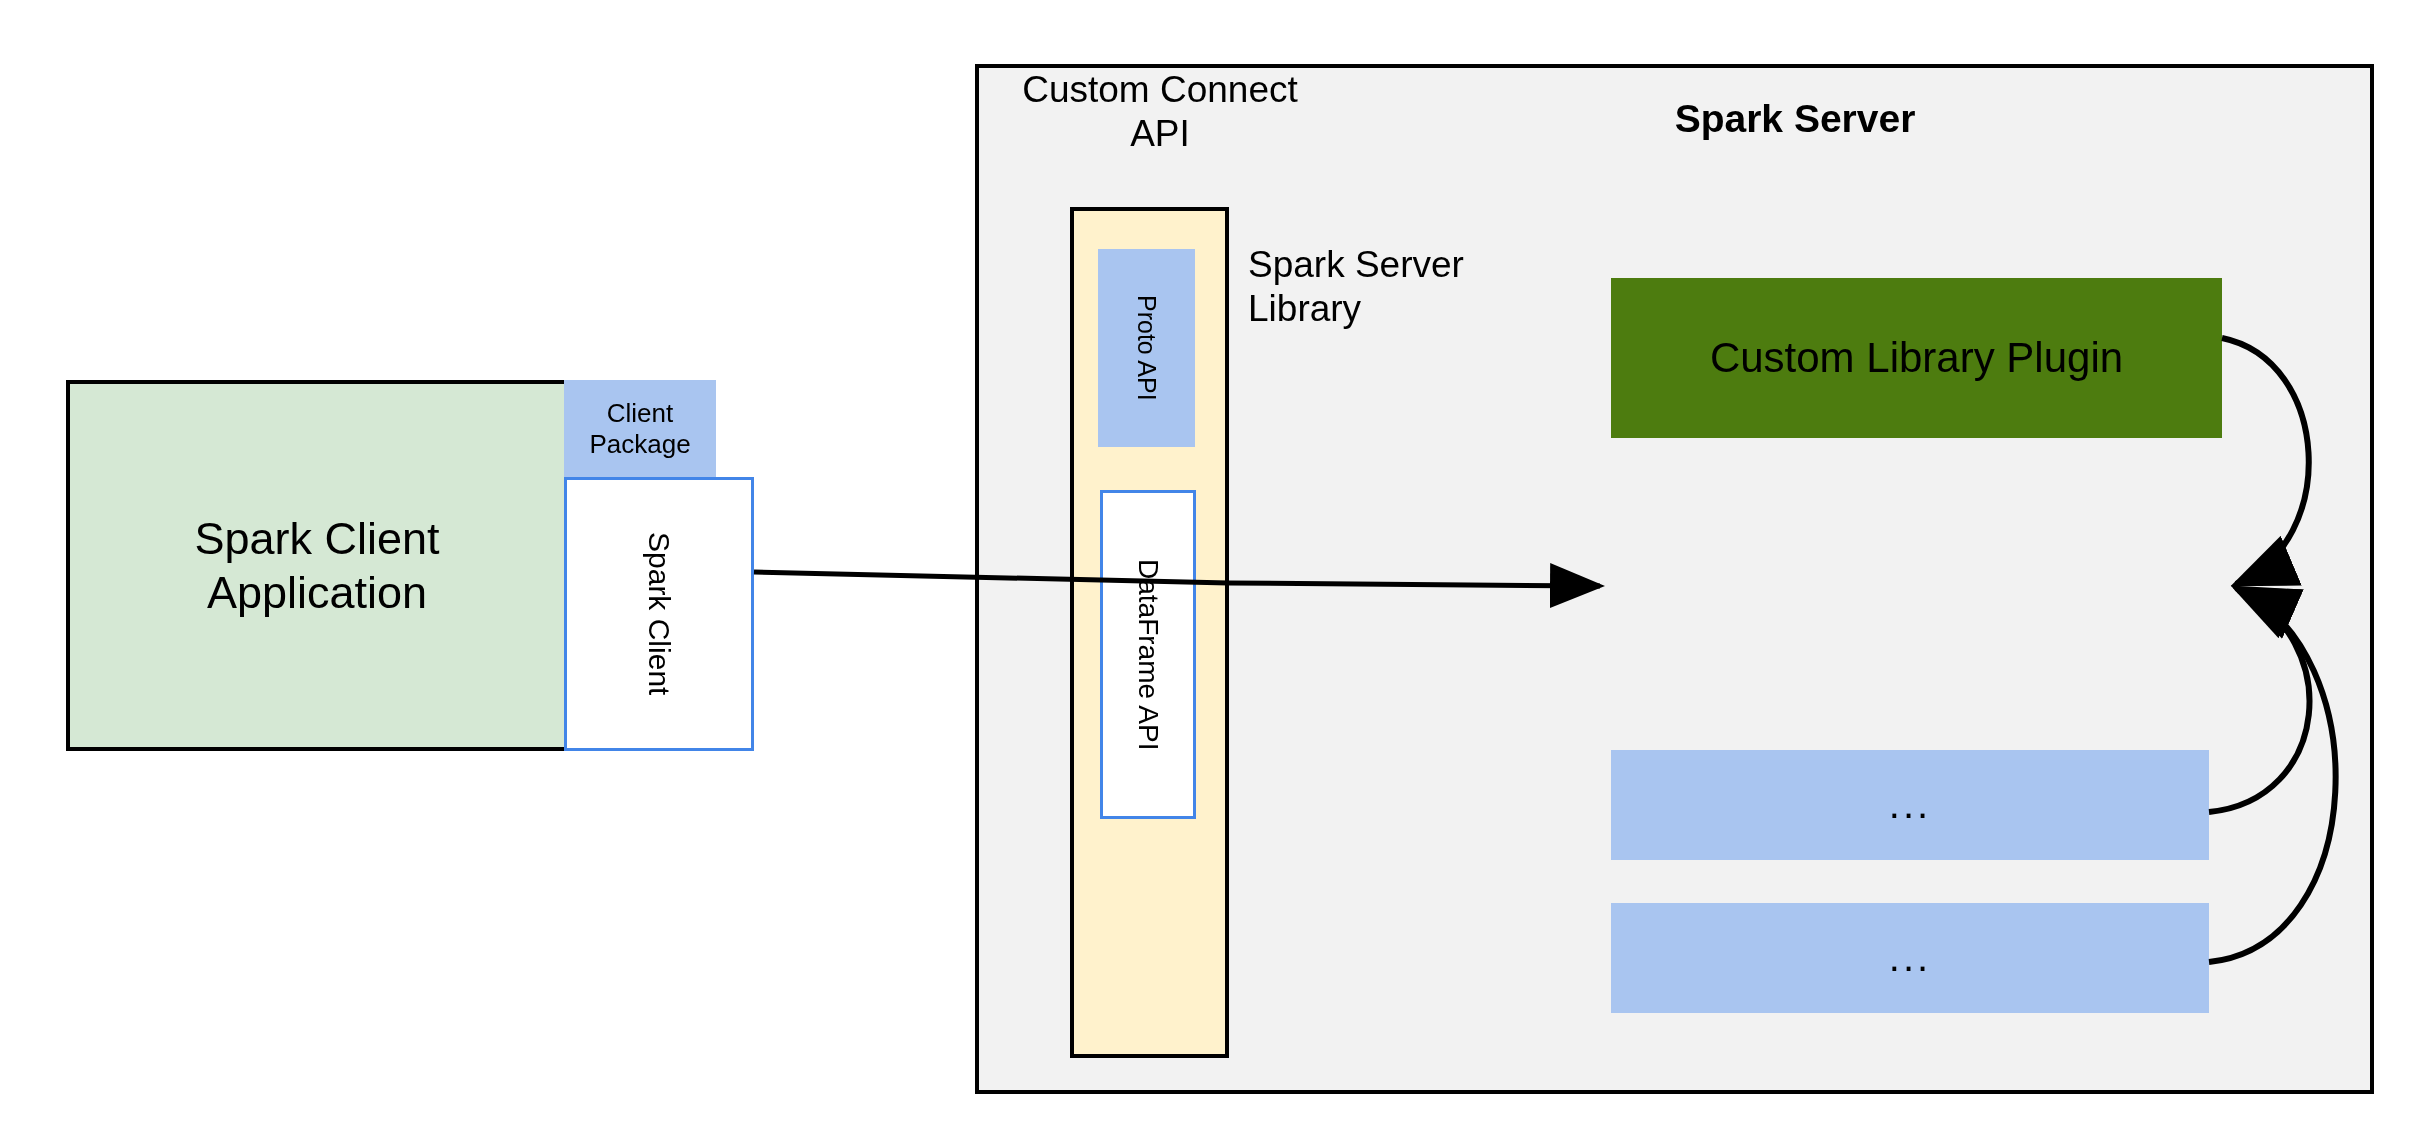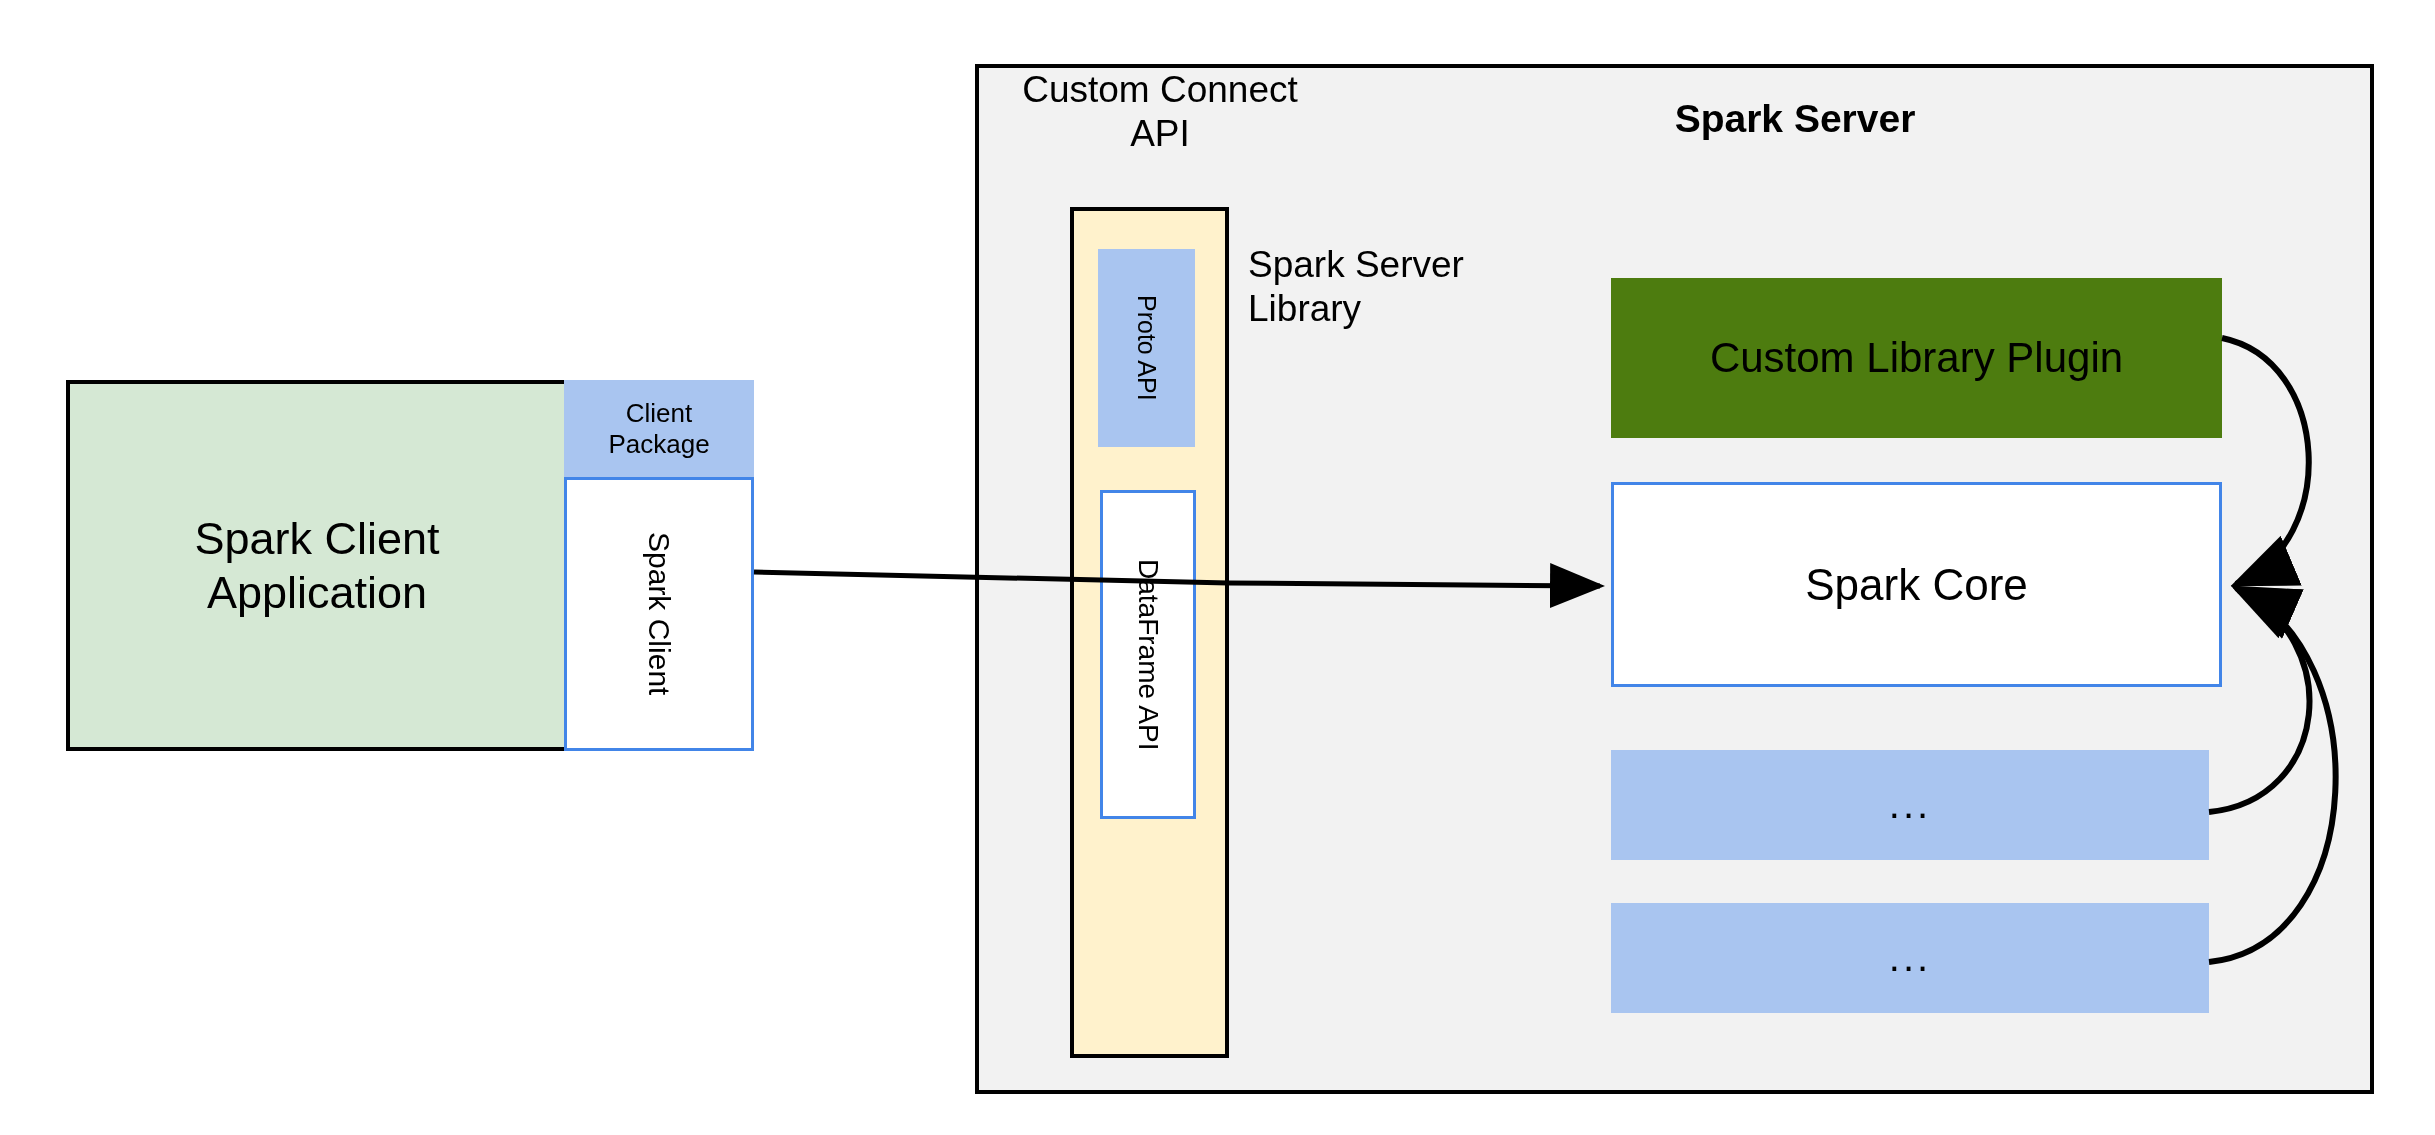--- a/index.html
+++ b/index.html
@@ -47,21 +47,21 @@
     width: 506px; height: 371px;
     background: #D5E8D4;
     border: 4px solid #000000;
     font-size: 45px;
     z-index: 2;
   }
   #client-app-box .inner { padding-right: 4px; }
 
   #client-package-box {
     left: 564px; top: 380px;
-    width: 190px; height: 97px;
+    width: 152px; height: 97px;
     background: #A9C5F0;
     border: 2px solid #A9C5F0;
     font-size: 26px;
     z-index: 3;
   }
 
   #spark-client-box {
     left: 564px; top: 477px;
     width: 190px; height: 274px;
     background: #ffffff;
@@ -215,23 +215,20 @@
   </div>
 
   <div class="box" id="dataframe-api-box">
     <span class="vtext">DataFrame API</span>
   </div>
 
   <div class="box" id="custom-library-plugin-box">
     <span>Custom Library Plugin</span>
   </div>
 
-  <div class="box" id="spark-core-box">
-    <span>Spark Core</span>
-  </div>
 
   <div class="box" id="ellipsis-box-1">
     <span>...</span>
   </div>
 
   <div class="box" id="ellipsis-box-2">
     <span>...</span>
   </div>
 
   <svg id="connectors-under" viewBox="0 0 2435 1135" xmlns="http://www.w3.org/2000/svg">

